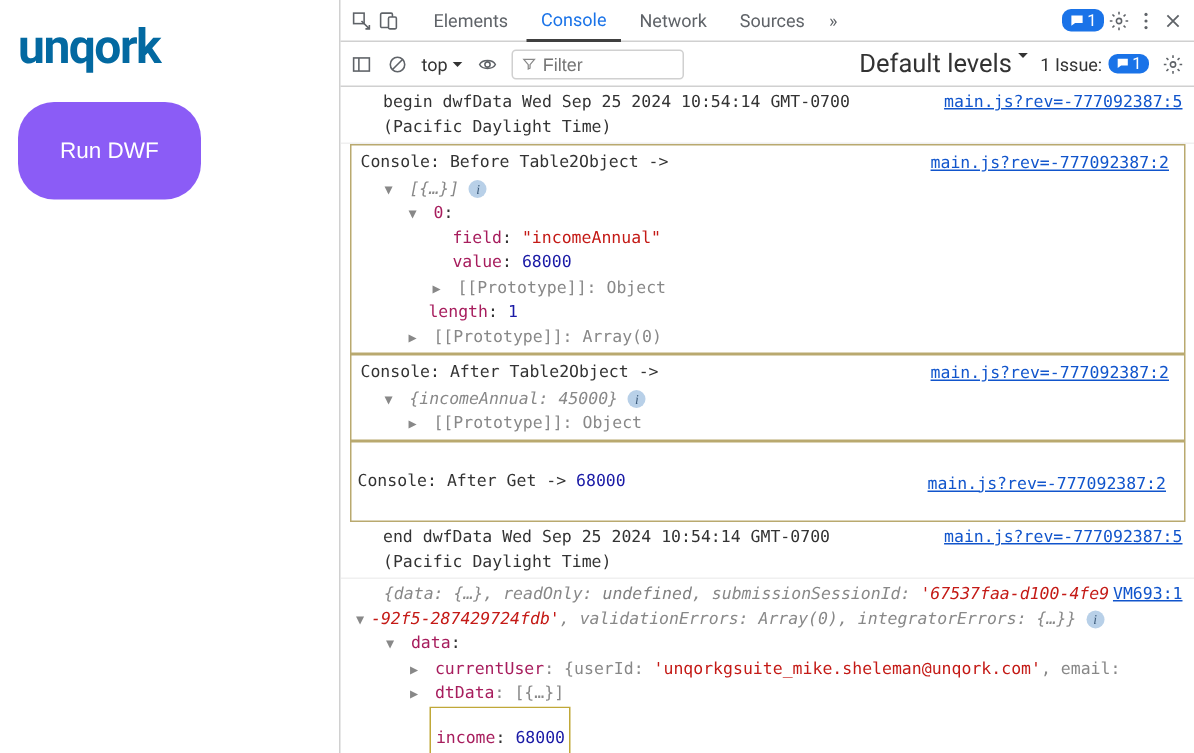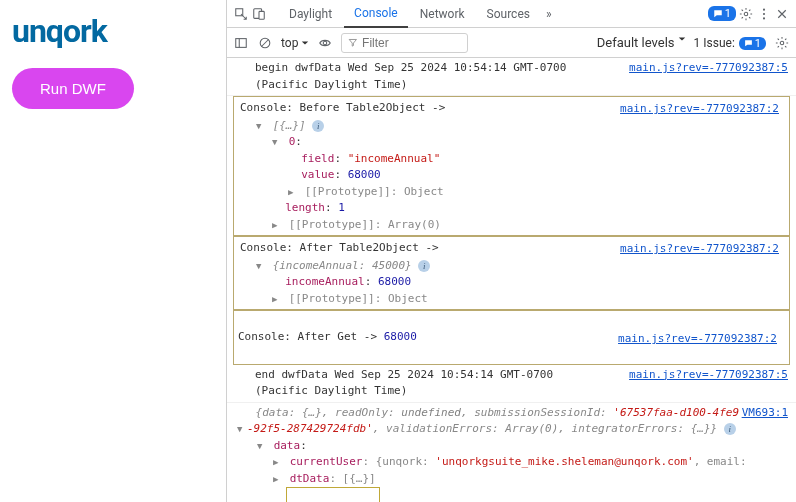--- a/index.html
+++ b/index.html
@@ -1,35 +1,35 @@
 <!DOCTYPE html>
 <html><head>
 <meta charset="utf-8">
 <style>
 *{box-sizing:border-box;margin:0;padding:0}
 body{font-family:-apple-system,BlinkMacSystemFont,"Segoe UI",Roboto,sans-serif;font-size:12px;color:#333;background:#fff;width:796px;height:502px;overflow:hidden;display:flex}
 .left-panel{width:226px;background:#fff;padding:12px;flex-shrink:0}
 .logo{font-size:32px;font-weight:700;color:#0369a1;letter-spacing:-1px}
-.run-btn{margin-top:18px;background:#d946ef;color:#fff;border:none;border-radius:24px;padding:12px 28px;font-size:15px;font-weight:500;cursor:pointer}
+.run-btn{margin-top:18px;background:#8b5cf6;color:#fff;border:none;border-radius:24px;padding:24px 28px;font-size:15px;font-weight:500;cursor:pointer}
 .devtools{flex:1;border-left:1px solid #d0d0d0;display:flex;flex-direction:column;min-width:0}
 .tabs-row{display:flex;align-items:center;height:28px;border-bottom:1px solid #d0d0d0;padding:0 6px;gap:2px}
 .tab-icon{width:16px;height:16px;display:flex;align-items:center;justify-content:center;color:#5f6368;cursor:pointer}
 .tab{padding:6px 10px;color:#5f6368;cursor:pointer;font-size:12px}
 .tab.active{color:#1a73e8;border-bottom:2px solid #404040;margin-bottom:-1px}
 .spacer{flex:1}
 .badge-chat{display:flex;align-items:center;gap:2px;background:#1a73e8;color:#fff;border-radius:6px;padding:1px 5px;font-size:11px}
 .chevrons{color:#5f6368;padding:0 4px}
 .toolbar-row{display:flex;align-items:center;height:30px;border-bottom:1px solid #d0d0d0;padding:0 6px;gap:8px}
 .toolbar-icon{width:16px;height:16px;color:#5f6368;cursor:pointer;display:flex;align-items:center;justify-content:center}
 .ctx{display:flex;align-items:center;gap:3px;font-size:12px;color:#333;cursor:pointer}
 .ctx svg{width:8px;height:8px}
 .filter-box{display:flex;align-items:center;gap:4px;border:1px solid #d0d0d0;border-radius:3px;padding:2px 6px;flex:1;max-width:170px;color:#888}
 .filter-box input{border:none;outline:none;font-size:12px;width:100%;color:#333}
-.levels{display:flex;align-items:flex-start;gap:3px;font-size:13px;color:#333}
-.issue-pill{display:flex;align-items:flex-end;gap:4px;font-size:12px}
+.levels{display:flex;align-items:flex-start;gap:3px;font-size:17px;color:#333}
+.issue-pill{display:flex;align-items:flex-start;gap:4px;font-size:12px}
 .console-body{flex:1;overflow:auto;font-family:Menlo,Monaco,Consolas,monospace;font-size:11px;line-height:1.5}
 .log-row{padding:2px 8px;position:relative;border-bottom:1px solid #f0f0f0}
 .log-row .src{position:absolute;right:8px;top:2px;color:#1155cc;text-decoration:underline;cursor:pointer;font-size:11px}
 .log-text{color:#333;white-space:pre}
 .grouped{border:1px solid #b9a96f;margin:0 6px;padding:2px}
 .grouped .log-row{border-bottom:none;padding:1px 4px}
 .highlighted{border:1px solid #c0a838;padding:12px 3px;display:inline-block}
 .tree-line{padding-left:0;white-space:nowrap;overflow:hidden;text-overflow:ellipsis}
 .arrow{display:inline-block;width:10px;color:#888;cursor:pointer;user-select:none}
 .arrow.open::before{content:"▼";font-size:9px}
@@ -63,21 +63,21 @@
           <path d="M8 8 L14 14 M11 14 L14 14 L14 11"></path>
         </svg>
       </span>
     <span class="tab-icon">
         <svg viewBox="0 0 16 16" width="14" height="14" fill="none" stroke="currentColor" stroke-width="1.2">
           <rect x="2" y="2" width="9" height="11" rx="1"></rect>
           <rect x="8" y="5" width="6" height="9" rx="1" fill="#fff"></rect>
         </svg>
       </span>
     <span style="width:8px"></span>
-    <span class="tab">Daylight</span>
+    <span class="tab">Elements</span>
     <span class="tab active">Console</span>
     <span class="tab">Network</span>
     <span class="tab">Sources</span>
     <span class="chevrons">»</span>
     <span class="spacer"></span>
     <span class="badge-chat">
         <svg width="10" height="10" viewBox="0 0 16 16" fill="#fff">
           <path d="M2 2h12v8H6l-4 3V2z"></path>
         </svg>
         <span>1</span>
@@ -178,21 +178,20 @@
       <div class="tree-line indent2">&nbsp;&nbsp;<span class="key">length</span>: <span class="num">1</span></div>
       <div class="tree-line indent2"><span class="arrow closed"></span> <span class="proto">[[Prototype]]</span><span class="grey">: Array(0)</span></div>
     </div>
 
     <div class="grouped">
       <div class="log-row">
         <span class="log-text">Console: After Table2Object -&gt;</span>
         <span class="src">main.js?rev=-777092387:2</span>
       </div>
       <div class="tree-line indent1"><span class="arrow open"></span> <span class="italic"><span class="grey">{incomeAnnual: 45000}</span></span> <span class="info-i">i</span></div>
-      <div class="tree-line indent2">&nbsp;&nbsp;<span class="key">incomeAnnual</span>: <span class="num">68000</span></div>
       <div class="tree-line indent2"><span class="arrow closed"></span> <span class="proto">[[Prototype]]</span><span class="grey">: Object</span></div>
     </div>
 
     <div class="grouped" style="padding:18px 4px">
       <div class="log-row" style="padding:0">
         <span class="log-text"><span>Console: After Get -&gt; </span><span class="num">68000</span></span>
         <span class="src">main.js?rev=-777092387:2</span>
       </div>
     </div>
 
@@ -200,21 +199,21 @@
       <span class="log-text">end dwfData Wed Sep 25 2024 10:54:14 GMT-0700
 (Pacific Daylight Time)</span>
       <span class="src">main.js?rev=-777092387:5</span>
     </div>
 
     <div class="log-row" style="padding-left:10px">
       <span class="vm-src">VM693:1</span>
       <div class="tree-line italic" style="padding-left:12px"><span class="grey"><span>&nbsp;{data: {…}, readOnly: </span><span class="undef">undefined</span><span>, submissionSessionId: </span><span class="str">'67537faa-d100-4fe9</span></span></div>
       <div class="tree-line italic"><span class="arrow open"></span><span class="str">-92f5-287429724fdb'</span><span class="grey">, validationErrors: Array(0), integratorErrors: {…}}</span> <span class="info-i">i</span></div>
       <div class="tree-line indent1"><span class="arrow open"></span> <span class="key">data</span>:</div>
-      <div class="tree-line indent2"><span class="arrow closed"></span> <span class="key">currentUser</span><span><span class="grey">: {unqork: </span><span class="str">'unqorkgsuite_mike.sheleman@unqork.com'</span><span class="grey">, email:</span></span></div>
+      <div class="tree-line indent2"><span class="arrow closed"></span> <span class="key">currentUser</span><span><span class="grey">: {userId: </span><span class="str">'unqorkgsuite_mike.sheleman@unqork.com'</span><span class="grey">, email:</span></span></div>
       <div class="tree-line indent2"><span class="arrow closed"></span> <span class="key">dtData</span><span class="grey">: [{…}]</span></div>
       <div class="tree-line indent2">&nbsp; <span class="highlighted"><span class="key">income</span>: <span class="num">68000</span></span></div>
       <div class="tree-line indent2">&nbsp;&nbsp;<span class="key">vars</span><span class="grey">: (...)</span></div>
       <div class="tree-line indent2"><span class="arrow closed"></span> <span class="key">_getOptionLabel</span><span><span class="grey">: </span><span class="italic">ƒ (e,n)</span></span></div>
     </div>
 
   </div>
 </div>
 
 </body></html>

